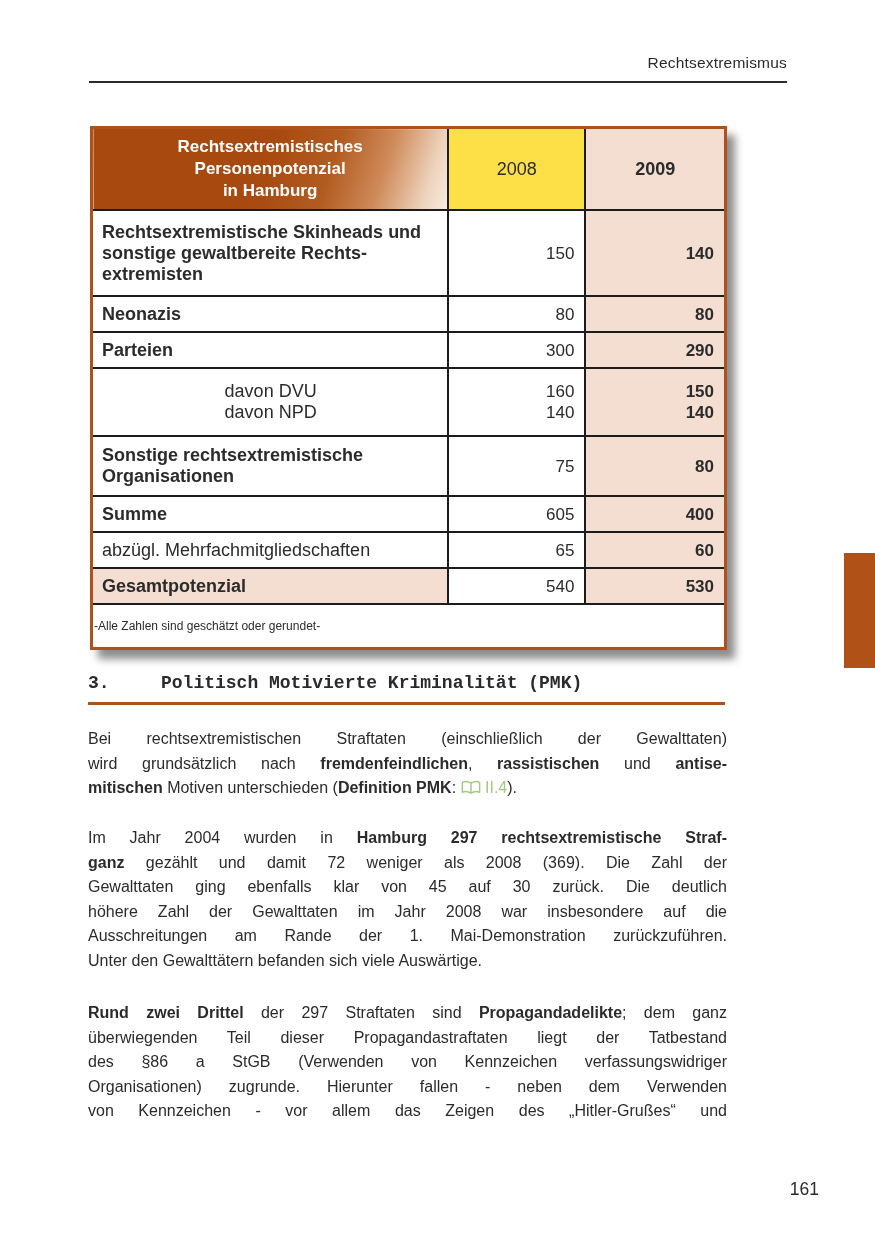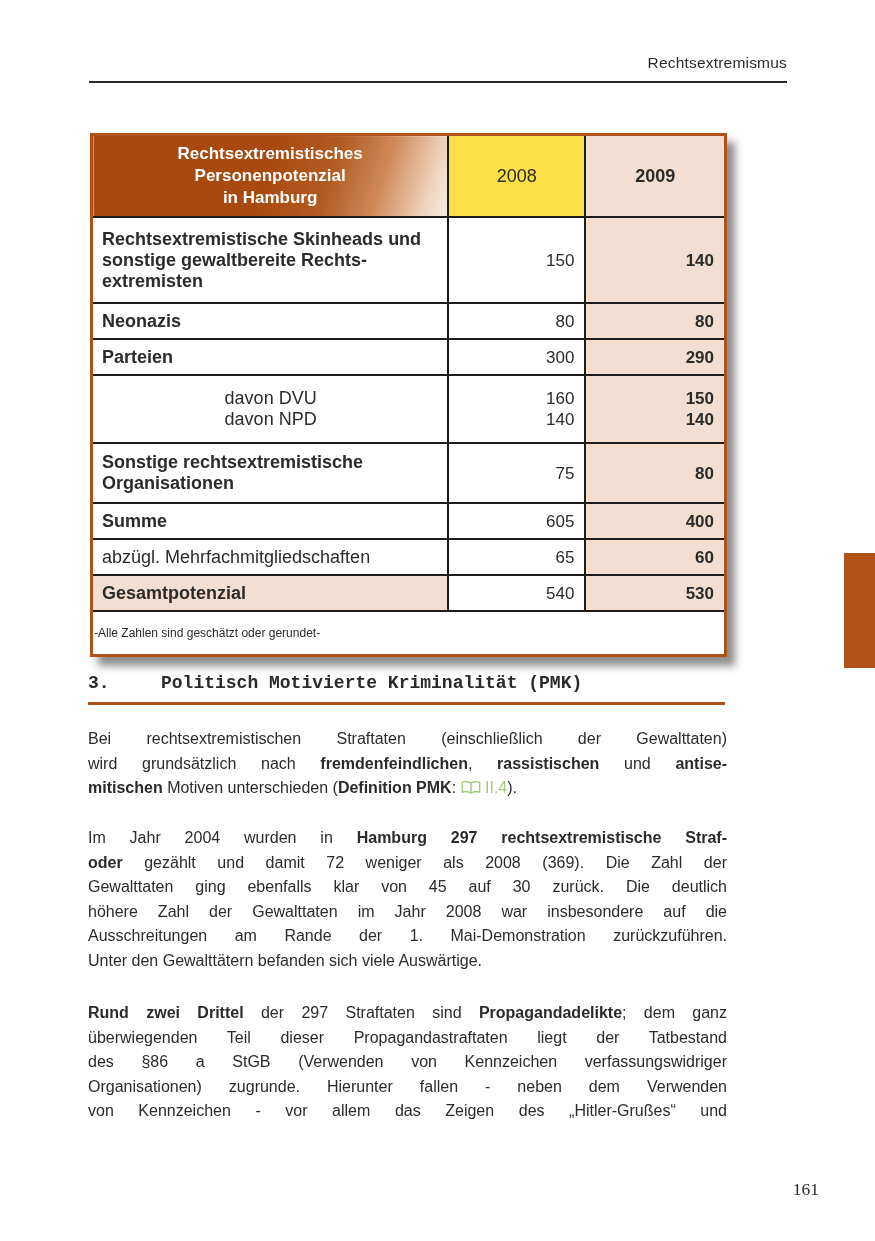--- a/index.html
+++ b/index.html
@@ -10,21 +10,20 @@
   }
   
   .running-header{position:absolute;top:54px;right:88px;font-size:15.5px;letter-spacing:.2px;}
   .header-rule{position:absolute;top:81px;left:89px;width:698px;height:2px;background:#2a2a2a;}
 
   
   .ptable-wrap{position:absolute;left:90px;top:126px;}
   table.ptable{
     border-collapse:collapse;width:637px;background:#fff;
     box-shadow:8px 9px 8px rgba(0,0,0,.45);
-    margin-top:7px;
   }
   .ptable th,.ptable td{border:2px solid #1c1c1c;}
   .ptable{border:3px solid var(--accent,#b05218);}
   .ptable th{font-size:18px;text-align:center;vertical-align:middle;}
   th.title-cell{
     height:78px;color:#ffffff;font-size:17px;font-weight:bold;line-height:22px;
     white-space:pre-line;text-align:center;
     background:linear-gradient(108deg,var(--hdrdark,#a8490f) 48%,#b25c22 66%,#cf8a59 80%,#eed3bd 93%,#f8ecdf 100%);
   }
   th.y2008{background:#fde047;font-weight:normal;}
@@ -55,21 +54,21 @@
   
   .para{position:absolute;left:88px;width:639px;font-size:16px;line-height:24.5px;}
   .para.p1{top:727px;}
   .para.p2{top:826px;}
   .para.p3{top:1001px;}
   .tline{text-align:justify;text-align-last:justify;}
   .tline.lastline{text-align:left;text-align-last:left;}
   .green{color:var(--green,#a3ca80);}
   .bookicon{display:inline-block;vertical-align:-2px;line-height:0;}
 
-  .page-number{position:absolute;top:1179px;right:56px;font-size:17.5px;font-family:Liberation Serif, serif;}
+  .page-number{position:absolute;top:1179px;right:56px;font-size:17.5px;}
 </style>
 </head>
 <body style="--accent: #b05218; --hdrdark: #a8490f; --peach: #f3ded1; --green: #a3ca80; --text: #2b2b2b;">
 
 <div class="running-header">Rechtsextremismus</div>
 <div class="header-rule"></div>
 
 <div class="ptable-wrap">
   <table class="ptable">
     <colgroup>
@@ -151,21 +150,21 @@
 
 <div class="para p1">
     <div class="tline"><span>Bei rechtsextremistischen Straftaten (einschließlich der Gewalttaten)</span></div>
     <div class="tline"><span>wird grundsätzlich nach </span><span class="b">fremdenfeindlichen</span><span>, </span><span class="b">rassistischen</span><span> und </span><span class="b">antise-</span></div>
     <div class="tline lastline"><span class="b">mitischen</span><span> Motiven unterschieden (</span><span class="b">Definition PMK</span><span>: </span><span class="bookicon"><svg width="20" height="15" viewBox="0 0 22 16">
           <path d="M1.5 2.4 C4.5 0.9 8 1.3 11 3.3 C14 1.3 17.5 0.9 20.5 2.4 L20.5 13.2 C17.5 11.9 14 12.3 11 14.2 C8 12.3 4.5 11.9 1.5 13.2 Z M11 3.3 L11 14.2" fill="none" stroke="#a3ca80" stroke-width="1.6" stroke-linejoin="round"></path>
         </svg></span><span> </span><span class="green">II.4</span><span>).</span></div>
   </div>
 <div class="para p2">
     <div class="tline"><span>Im Jahr 2004 wurden in </span><span class="b">Hamburg 297 rechtsextremistische Straf-</span></div>
-    <div class="tline"><span class="b">oder</span><span> gezählt und damit 72 weniger als 2008 (369). Die Zahl der</span></div>
+    <div class="tline"><span class="b">ganz</span><span> gezählt und damit 72 weniger als 2008 (369). Die Zahl der</span></div>
     <div class="tline"><span>Gewalttaten ging ebenfalls klar von 45 auf 30 zurück. Die deutlich</span></div>
     <div class="tline"><span>höhere Zahl der Gewalttaten im Jahr 2008 war insbesondere auf die</span></div>
     <div class="tline"><span>Ausschreitungen am Rande der 1. Mai-Demonstration zurückzuführen.</span></div>
     <div class="tline lastline"><span>Unter den Gewalttätern befanden sich viele Auswärtige.</span></div>
   </div>
 <div class="para p3">
     <div class="tline"><span class="b">Rund zwei Drittel</span><span> der 297 Straftaten sind </span><span class="b">Propagandadelikte</span><span>; dem ganz</span></div>
     <div class="tline"><span>überwiegenden Teil dieser Propagandastraftaten liegt der Tatbestand</span></div>
     <div class="tline"><span>des §86 a StGB (Verwenden von Kennzeichen verfassungswidriger</span></div>
     <div class="tline"><span>Organisationen) zugrunde. Hierunter fallen - neben dem Verwenden</span></div>

